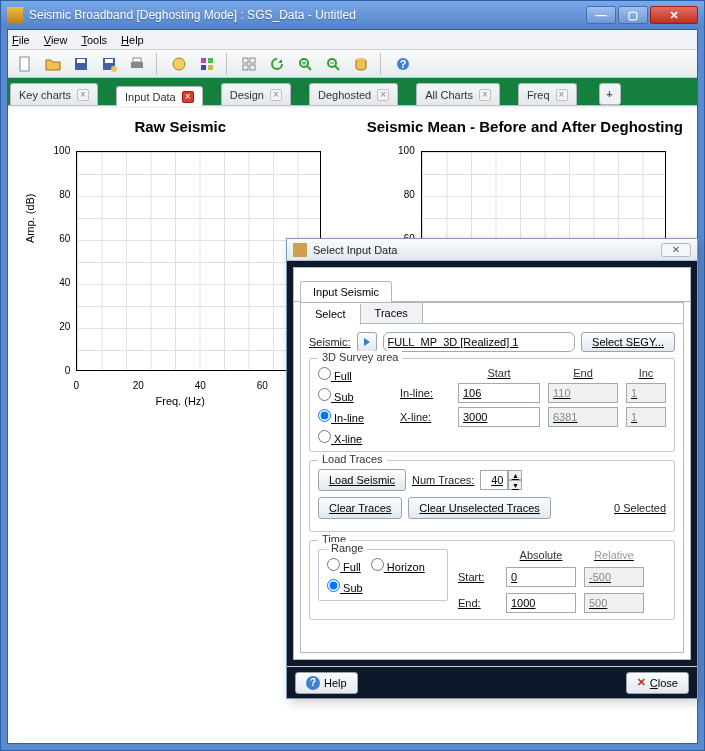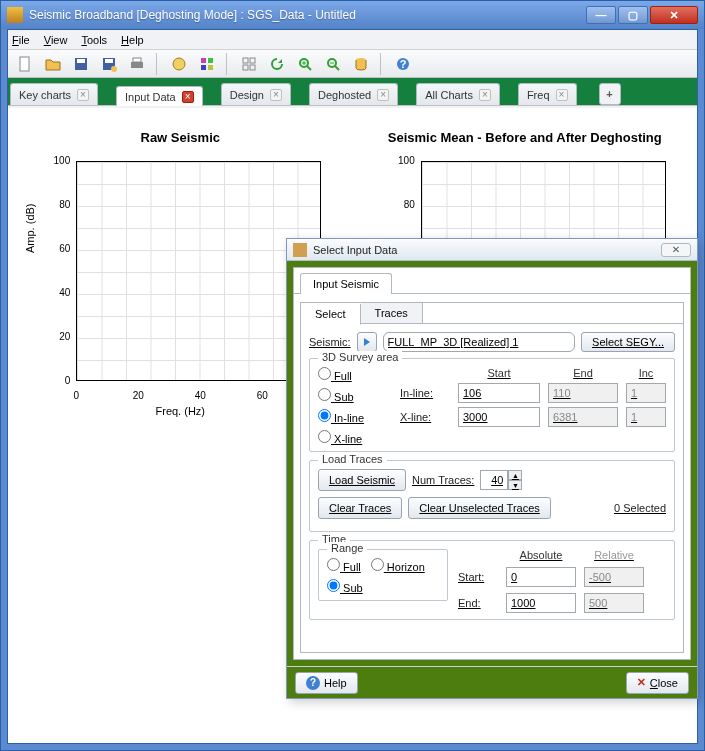--- a/index.html
+++ b/index.html
@@ -27,43 +27,43 @@
 
 .tabstrip { height: 28px; background: #15803d; border-bottom: 1px solid #c0c0c0; display:flex; align-items:flex-end; padding: 0 2px; gap: 18px; }
 .tab { height: 22px; padding: 3px 8px; background: linear-gradient(#f4f6f8,#e4e8ec); border:1px solid #b0b8c0; border-bottom:none; border-radius:3px 3px 0 0; display:flex; align-items:center; gap:6px; color:#333; }
 .tab.active { background:#fff; height:20px; position:relative; top:1px; }
 .tab .x { width:12px; height:12px; font-size:10px; display:flex; align-items:center; justify-content:center; color:#888; border:1px solid #c0c0c0; border-radius:2px; background:#f4f4f4; }
 .tab .x.red { background:#d04030; color:#fff; border-color:#a02010; }
 .addtab { width:22px; height:22px; border:1px solid #b0b8c0; background:#f0f2f5; display:flex; align-items:center; justify-content:center; border-radius:3px; margin-left:4px; font-weight:bold; color:#555; }
 
 .content { position:absolute; top:78px; left:0; right:0; bottom:0; background:#fff; display:flex; padding: 10px 0 0 0; }
 .chart-wrap { flex:1; text-align:center; padding: 0 10px; }
-.chart-title { font-weight:bold; font-size:13px; margin: 12px 0 8px; }
+.chart-title { font-weight:bold; font-size:15px; margin: 0 0 8px; }
 .chart-body { position:relative; width: 300px; height: 260px; margin: 0 auto; }
 .plot { position:absolute; left:46px; top:8px; width:245px; height:220px; border:1px solid #000; background-image:
   linear-gradient(to right, #e0e0e0 1px, transparent 1px),
   linear-gradient(to bottom, #e0e0e0 1px, transparent 1px);
   background-size: 24.5px 22px; }
 .ytick { position:absolute; left:0; width:40px; text-align:right; font-size:10px; }
 .xtick { position:absolute; bottom:12px; font-size:10px; text-align:center; width:26px; margin-left:-13px; }
 .ylabel { position:absolute; left:-6px; top:100px; transform: rotate(-90deg); transform-origin: left top; font-size:11px; }
 .xlabel { position:absolute; bottom:-4px; left:50%; transform:translateX(-50%); font-size:11px; }
 
 
-.dialog { position:absolute; left:286px; top:238px; width:412px; height:461px; border:1px solid #8098b8; box-shadow: 3px 3px 10px rgba(0,0,0,.2); background:#4d7c0f; }
+.dialog { position:absolute; left:286px; top:238px; width:412px; height:461px; border:1px solid #8098b8; box-shadow: 3px 3px 10px rgba(0,0,0,.2); background:#0f172a; }
 .dlg-title { height:22px; background: linear-gradient(#fafcfe,#e0e8f0); border-bottom:1px solid #aebed2; display:flex; align-items:center; padding: 0 6px; }
 .dlg-title .icon { width:14px; height:14px; background:#d0a050; margin-right:6px; }
 .dlg-title .txt { flex:1; font-size:11px; color:#222; }
 .dlg-title .dlg-x { width:30px; height:14px; border:1px solid #b0b8c0; border-radius:3px; background:#f4f6f8; display:flex; align-items:center; justify-content:center; color:#555; font-size:10px; }
 .dlg-body { position:absolute; top:22px; left:0; right:0; bottom:32px; padding:6px; }
 .dlg-foot { position:absolute; bottom:0; left:0; right:0; height:32px; border-top:1px solid #c8d0d8; display:flex; align-items:center; padding:0 8px; justify-content:space-between; }
 .btn { height:22px; padding: 2px 10px; background: linear-gradient(#fcfdff,#e2e8ee); border:1px solid #98a4b0; border-radius:3px; display:inline-flex; align-items:center; gap:4px; }
 
 .outer-tabs { border:1px solid #b0b8c0; background:#fff; height:100%; position:relative; }
-.outer-tabs > .tabhdr { display:flex; padding:4px 6px 0; border-bottom:1px solid #b0b8c0; gap:0;text-align:center; }
+.outer-tabs > .tabhdr { display:flex; padding:12px 6px 0; border-bottom:1px solid #b0b8c0; gap:0;text-align:center; }
 .ot { padding:4px 12px; border:1px solid #b0b8c0; border-bottom:none; border-radius:3px 3px 0 0; background:#fff; position:relative; top:1px; }
 .outer-tabs-body { padding:6px; position:absolute; top:28px; left:0; right:0; bottom:0; }
 
 .inner-tabs { border:1px solid #b0b8c0; height:100%; position:relative; background:#fff; }
 .inner-tabs > .tabhdr { display:flex; border-bottom:1px solid #b0b8c0; }
 .it { padding:4px 14px; border-right:1px solid #b0b8c0; background:#f0f2f5; }
 .it.active { background:#fff; border-bottom:1px solid #fff; position:relative; top:1px; margin-bottom:-1px; font-weight:normal; }
 .inner-body { padding: 8px; text-decoration: underline; }
 
 .row { display:flex; align-items:center; gap:6px; margin-bottom:6px; }

